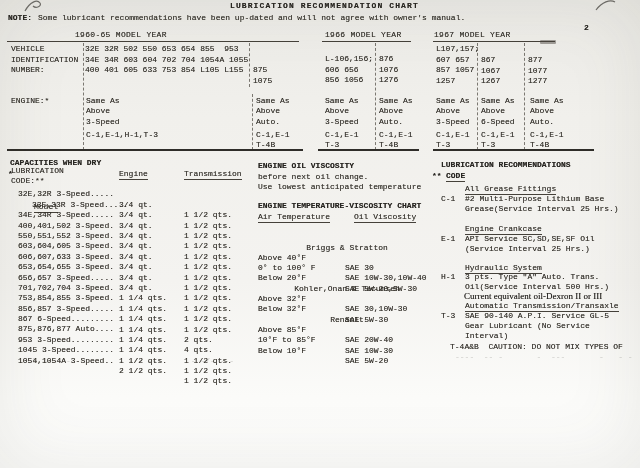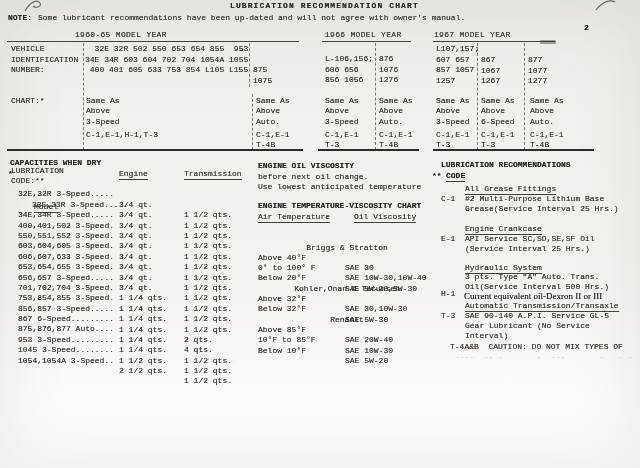--- a/index.html
+++ b/index.html
@@ -45,26 +45,26 @@
 
   <div class="t b" style="left:230px;top:1px;letter-spacing:1.1px;">LUBRICATION RECOMMENDATION CHART</div>
   <div class="t b" style="left:8px;top:13px;">NOTE:</div>
   <div class="t" style="left:38px;top:13px;">Some lubricant recommendations have been up-dated and will not agree with owner's manual.</div>
   <div class="t b" style="left:584px;top:23px;">2</div>
 
   <div>
     <div class="t" style="left:75px;top:30px;letter-spacing:.3px;">1960-65 MODEL YEAR</div>
     <div class="hr" style="left:7px;top:41px;width:292px;"></div>
     <div class="t stack lh11" style="left:11px;top:44px;"><div>VEHICLE</div><div>IDENTIFICATION</div><div>NUMBER:</div></div>
-    <div class="t stack lh11" style="left:85px;top:44px;text-align:right;"><div>32E 32R 502 550 653 654 855  953</div><div>34E 34R 603 604 702 704 1054A 1055</div><div>400 401 605 633 753 854 L105 L155</div></div>
+    <div class="t stack lh11" style="left:85px;top:44px;"><div>32E 32R 502 550 653 654 855  953</div><div>34E 34R 603 604 702 704 1054A 1055</div><div>400 401 605 633 753 854 L105 L155</div></div>
     <div class="t stack lh11" style="left:253px;top:65px;"><div>875</div><div>1075</div></div>
     <div class="vd" style="left:83px;top:43px;height:107px;"></div>
     <div class="vd" style="left:249px;top:43px;height:44px;"></div>
     <div class="vd" style="left:252px;top:94px;height:56px;"></div>
-    <div class="t" style="left:11px;top:96px;">CHART:*</div>
+    <div class="t" style="left:11px;top:96px;">ENGINE:*</div>
     <div class="t stack lh10" style="left:86px;top:96px;"><div>Same As</div><div>Above</div><div>3-Speed</div></div>
     <div class="t stack lh10" style="left:256px;top:96px;"><div>Same As</div><div>Above</div><div>Auto.</div></div>
     <div class="t stack lh10" style="left:11px;top:118px;margin-top:48px;"><div>LUBRICATION</div><div>CODE:**</div></div>
     <div class="t stack lh10" style="left:86px;top:130px;"><div>C-1,E-1,H-1,T-3</div></div>
     <div class="t stack lh10" style="left:256px;top:130px;"><div>C-1,E-1</div><div>T-4B</div></div>
     <div class="hr2" style="left:7px;top:149px;width:296px;"></div>
   </div>
 
   <div>
     <div class="t" style="left:325px;top:30px;letter-spacing:.3px;">1966 MODEL YEAR</div>
@@ -236,21 +236,21 @@
     <div class="t" style="left:441px;top:194px;">C-1</div>
     <div class="t" style="left:465px;top:194px;">#2 Multi-Purpose Lithium Base</div>
     <div class="t" style="left:465px;top:204px;">Grease(Service Interval 25 Hrs.)</div>
 
     <div class="t" style="left:465px;top:224px;"><span class="u">Engine Crankcase</span></div>
     <div class="t" style="left:441px;top:234px;">E-1</div>
     <div class="t" style="left:465px;top:234px;">API Service SC,SD,SE,SF Oil</div>
     <div class="t" style="left:465px;top:244px;">(Service Interval 25 Hrs.)</div>
 
     <div class="t" style="left:465px;top:263px;"><span class="u">Hydraulic System</span></div>
-    <div class="t" style="left:441px;top:289px;">H-1</div>
+    <div class="t" style="left:441px;top:272px;">H-1</div>
     <div class="t" style="left:465px;top:272px;">3 pts. Type "A" Auto. Trans.</div>
     <div class="t" style="left:465px;top:282px;">Oil(Service Interval 500 Hrs.)</div>
     <div class="t serif" style="left:464px;top:291px;">Current equivalent oil-Dexron II or III</div>
 
     <div class="t" style="left:465px;top:301px;"><span class="u">Automatic Transmission/Transaxle</span></div>
     <div class="t" style="left:441px;top:311px;">T-3</div>
     <div class="t" style="left:465px;top:311px;">SAE 90-140 A.P.I. Service GL-5</div>
     <div class="t" style="left:465px;top:321px;">Gear Lubricant (No Service</div>
     <div class="t" style="left:465px;top:331px;">Interval)</div>
 

